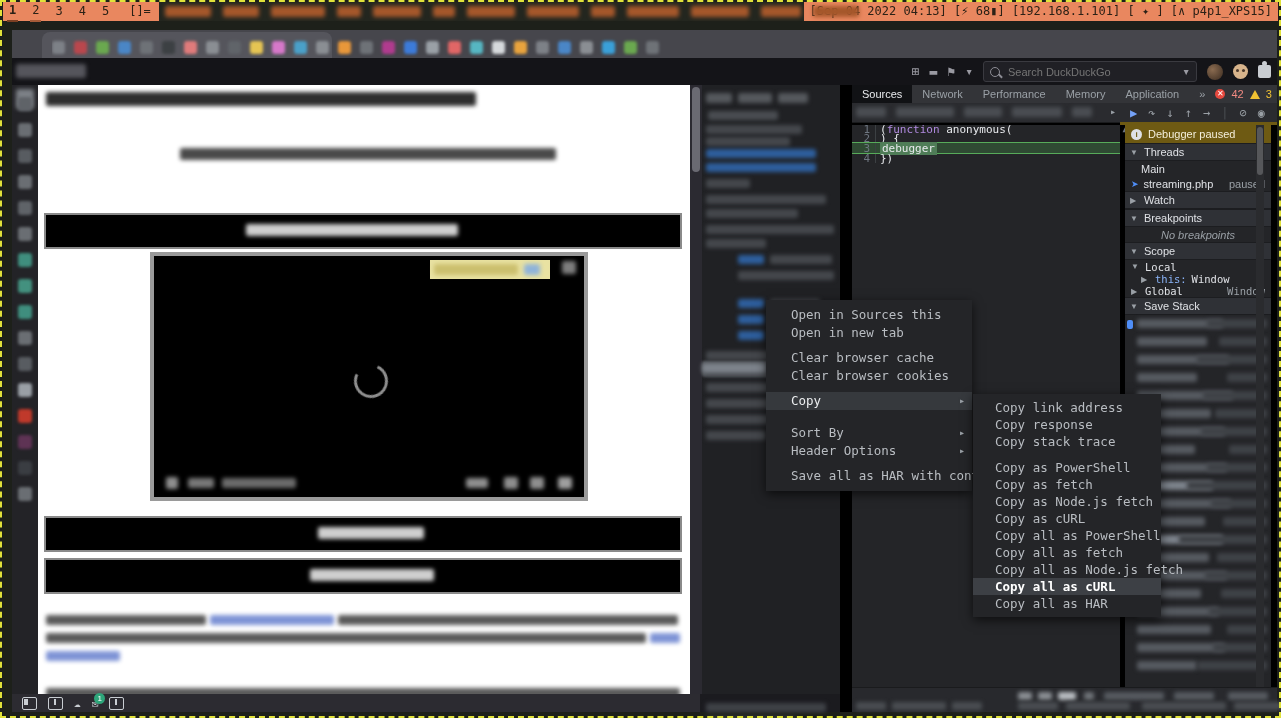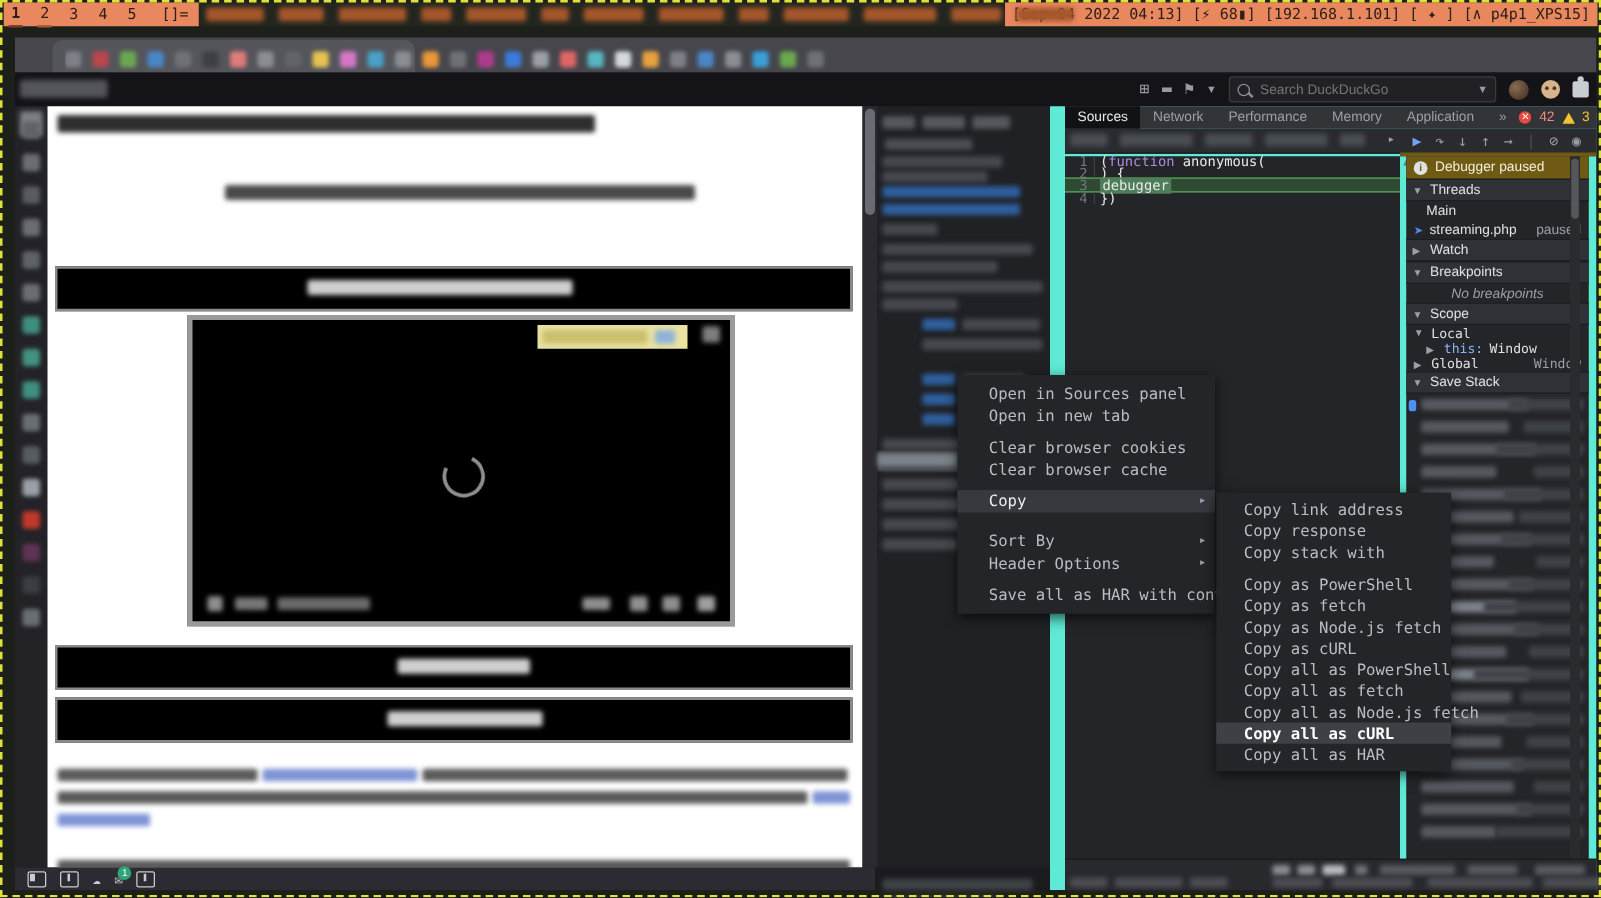--- a/index.html
+++ b/index.html
@@ -53,21 +53,21 @@
   .banner{position:absolute;right:34px;top:4px;width:120px;height:19px;background:#e9e2a2;}
   .pagebottom{position:absolute;left:0;right:0;bottom:0;height:18px;background:#2c2b31;display:flex;align-items:center;gap:11px;padding-left:10px;color:#c9cdd2;font-size:11px;}
   .pb-ic{position:relative;width:13px;height:11px;border:1.5px solid #c9cdd2;border-radius:2px;}
   .pb-ic.one::after{content:"";position:absolute;left:1px;top:1px;width:4px;height:6px;background:#c9cdd2;}
   .pb-ic.two::after{content:"";position:absolute;left:5px;top:1px;width:1.5px;height:6px;background:#c9cdd2;}
   .badge1{position:absolute;right:-7px;top:-4px;width:11px;height:11px;border-radius:50%;background:#2ea57a;color:#fff;
           font-size:8px;line-height:11px;text-align:center;font-family:"Liberation Sans",sans-serif;}
 
   
   .dtleft{position:absolute;left:690px;top:55px;width:138px;bottom:18px;background:#202124;border-right:1px solid #0d0d0f;}
-  .dtright{position:absolute;left:828px;top:55px;right:0;bottom:0;background:#5eead4;text-decoration:underline;}
+  .dtright{position:absolute;left:828px;top:55px;right:0;bottom:0;background:#000000;text-decoration:underline;}
   .dttabs{position:absolute;left:12px;top:0;right:0;height:18px;background:#333438;display:flex;align-items:center;
           font-family:"Liberation Sans",sans-serif;font-size:11px;color:#9aa0a6;}
   .dttab{padding:0 10px;height:100%;display:flex;align-items:center;}
   .dttab.active{background:#111215;color:#e8eaed;}
   .dtbadges{margin-left:auto;display:flex;align-items:center;gap:6px;padding-right:6px;}
   .errdot{width:10px;height:10px;border-radius:50%;background:#e5493f;color:#fff;font-size:8px;line-height:10px;text-align:center;}
   .warntri{width:0;height:0;border-left:5px solid transparent;border-right:5px solid transparent;border-bottom:9px solid #f1c232;}
   .sep{color:#4a4d52;}
   .filebar{position:absolute;left:12px;top:18px;width:268px;height:19px;background:#2a2b2f;border-bottom:1px solid #1a1b1d;}
   .dbgbar{position:absolute;left:280px;top:18px;right:0;height:19px;background:#2a2b2f;display:flex;align-items:center;gap:11px;
@@ -467,39 +467,39 @@
     <div class="pagebottom" style="position:absolute;left:0;width:678px;bottom:0;">
       <span class="pb-ic one"></span>
       <span class="pb-ic two"></span>
       <span>☁</span>
       <span style="position:relative"><span>✉</span><span class="badge1">1</span></span>
       <span class="pb-ic two"></span>
     </div>
   </div>
 
   <div class="menu mainmenu">
-    <div class="mi">Open in Sources panel</div>
+    <div class="mi">Open in Sources this</div>
     <div class="mi">Open in new tab</div>
     <div class="mgap"></div>
+    <div class="mi">Clear browser cache</div>
     <div class="mi">Clear browser cookies</div>
-    <div class="mi">Clear browser cache</div>
     <div class="mgap"></div>
     <div class="mi hl"><span>Copy</span><span class="arrow">▸</span></div>
     <div class="mgap"></div>
     <div class="mgap"></div>
     <div class="mi"><span>Sort By</span><span class="arrow">▸</span></div>
     <div class="mi"><span>Header Options</span><span class="arrow">▸</span></div>
     <div class="mgap"></div>
     <div class="mi">Save all as HAR with content</div>
   </div>
 
   <div class="menu submenu">
     <div class="mi">Copy link address</div>
     <div class="mi">Copy response</div>
-    <div class="mi">Copy stack with</div>
+    <div class="mi">Copy stack trace</div>
     <div class="mgap" style="height:9px"></div>
     <div class="mi">Copy as PowerShell</div>
     <div class="mi">Copy as fetch</div>
     <div class="mi">Copy as Node.js fetch</div>
     <div class="mi">Copy as cURL</div>
     <div class="mi">Copy all as PowerShell</div>
     <div class="mi">Copy all as fetch</div>
     <div class="mi">Copy all as Node.js fetch</div>
     <div class="mi hl2">Copy all as cURL</div>
     <div class="mi">Copy all as HAR</div>

